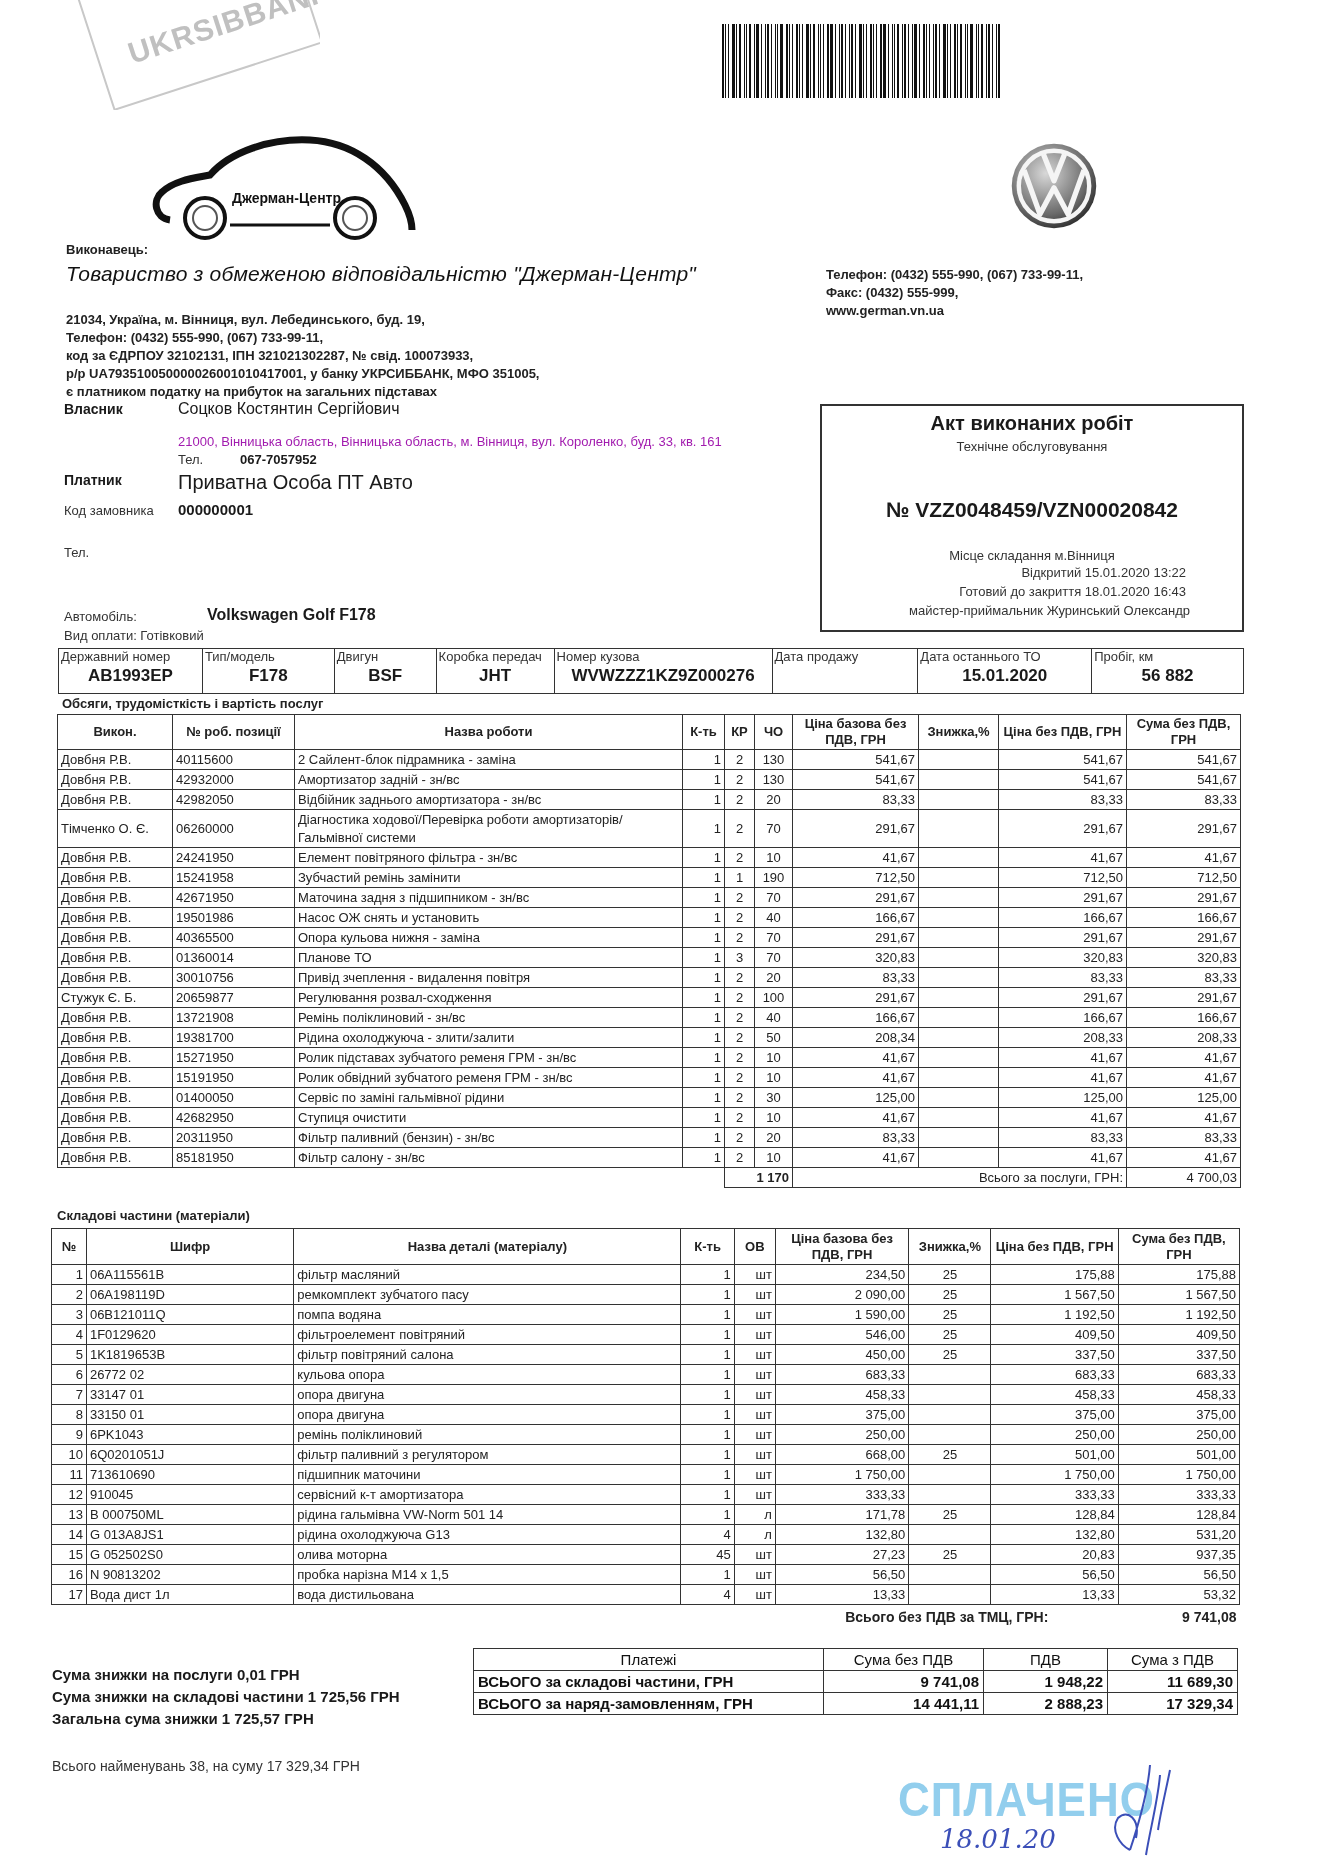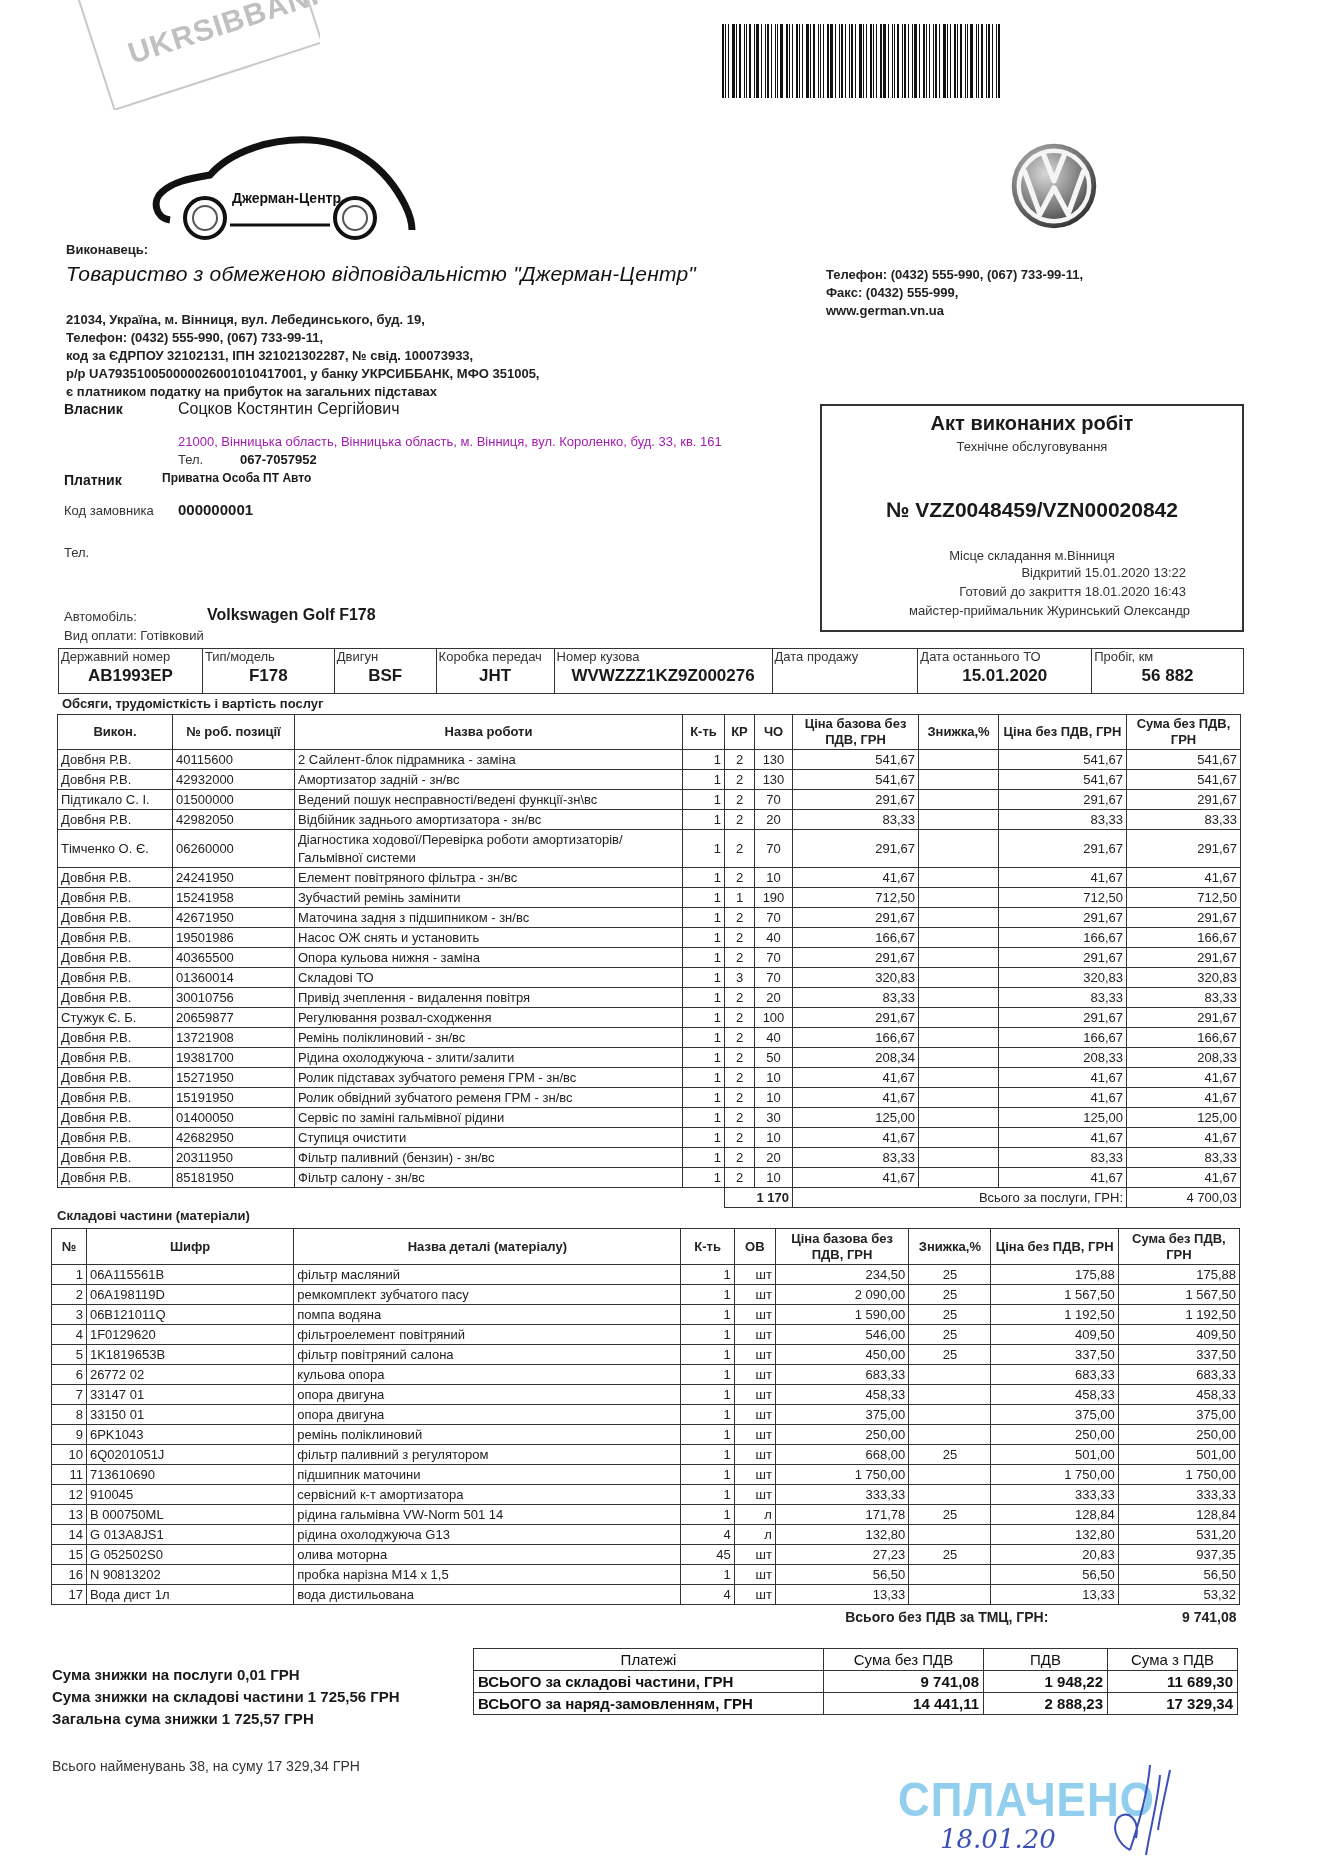--- a/index.html
+++ b/index.html
@@ -20,21 +20,21 @@
   .company-name { left: 66px; top: 262px; font-size: 21px; font-style: italic; font-weight: normal; color: #111; letter-spacing: 0.2px; }
   .company-details { left: 66px; top: 311px; font-size: 13px; font-weight: bold; line-height: 18px; color: #222; }
   .company-contacts { left: 826px; top: 266px; font-size: 13px; font-weight: bold; line-height: 18px; color: #222; }
 
   .owner-lbl { left: 64px; top: 401px; font-size: 14px; font-weight: bold; }
   .owner-name { left: 178px; top: 400px; font-size: 16px; font-weight: normal; }
   .owner-addr { left: 178px; top: 434px; font-size: 13px; color: #a21caf; }
   .owner-tel-lbl { left: 178px; top: 452px; font-size: 13px; color: #333; }
   .owner-tel { left: 240px; top: 452px; font-size: 13px; font-weight: bold; }
   .payer-lbl { left: 64px; top: 472px; font-size: 14px; font-weight: bold; }
-  .payer-name { left: 162px; top: 471px; font-size: 12px; font-weight: bold; }
+  .payer-name { left: 178px; top: 471px; font-size: 20px; font-weight: normal; }
   .cust-code-lbl { left: 64px; top: 503px; font-size: 13px; color: #333; }
   .cust-code { left: 178px; top: 501px; font-size: 15px; font-weight: bold; }
   .tel-lbl { left: 64px; top: 545px; font-size: 13px; color: #333; }
   .car-lbl { left: 64px; top: 609px; font-size: 13px; color: #333; }
   .car-name { left: 207px; top: 606px; font-size: 16px; font-weight: bold; }
   .payment-type { left: 64px; top: 628px; font-size: 13px; color: #333; }
 
   .act-box { left: 820px; top: 404px; width: 424px; height: 228px; border: 2px solid #333; text-align: center; }
   .act-title { margin-top: 6px; font-size: 20px; font-weight: bold; }
   .act-sub { margin-top: 4px; font-size: 13px; color: #333; }
@@ -333,32 +333,20 @@
         <td>Амортизатор задній - зн/вс</td>
         <td class="r">1</td>
         <td class="c">2</td>
         <td class="c">130</td>
         <td class="r">541,67</td>
         <td class="c"></td>
         <td class="r">541,67</td>
         <td class="r">541,67</td>
       </tr>
       <tr>
-        <td>Підтикало С. І.</td>
-        <td>01500000</td>
-        <td>Ведений пошук несправності/ведені функції-зн\вс</td>
-        <td class="r">1</td>
-        <td class="c">2</td>
-        <td class="c">70</td>
-        <td class="r">291,67</td>
-        <td class="c"></td>
-        <td class="r">291,67</td>
-        <td class="r">291,67</td>
-      </tr>
-      <tr>
         <td>Довбня Р.В.</td>
         <td>42982050</td>
         <td>Відбійник заднього амортизатора - зн/вс</td>
         <td class="r">1</td>
         <td class="c">2</td>
         <td class="c">20</td>
         <td class="r">83,33</td>
         <td class="c"></td>
         <td class="r">83,33</td>
         <td class="r">83,33</td>
@@ -431,21 +419,21 @@
         <td class="c">2</td>
         <td class="c">70</td>
         <td class="r">291,67</td>
         <td class="c"></td>
         <td class="r">291,67</td>
         <td class="r">291,67</td>
       </tr>
       <tr>
         <td>Довбня Р.В.</td>
         <td>01360014</td>
-        <td>Складові ТО</td>
+        <td>Планове ТО</td>
         <td class="r">1</td>
         <td class="c">3</td>
         <td class="c">70</td>
         <td class="r">320,83</td>
         <td class="c"></td>
         <td class="r">320,83</td>
         <td class="r">320,83</td>
       </tr>
       <tr>
         <td>Довбня Р.В.</td>

